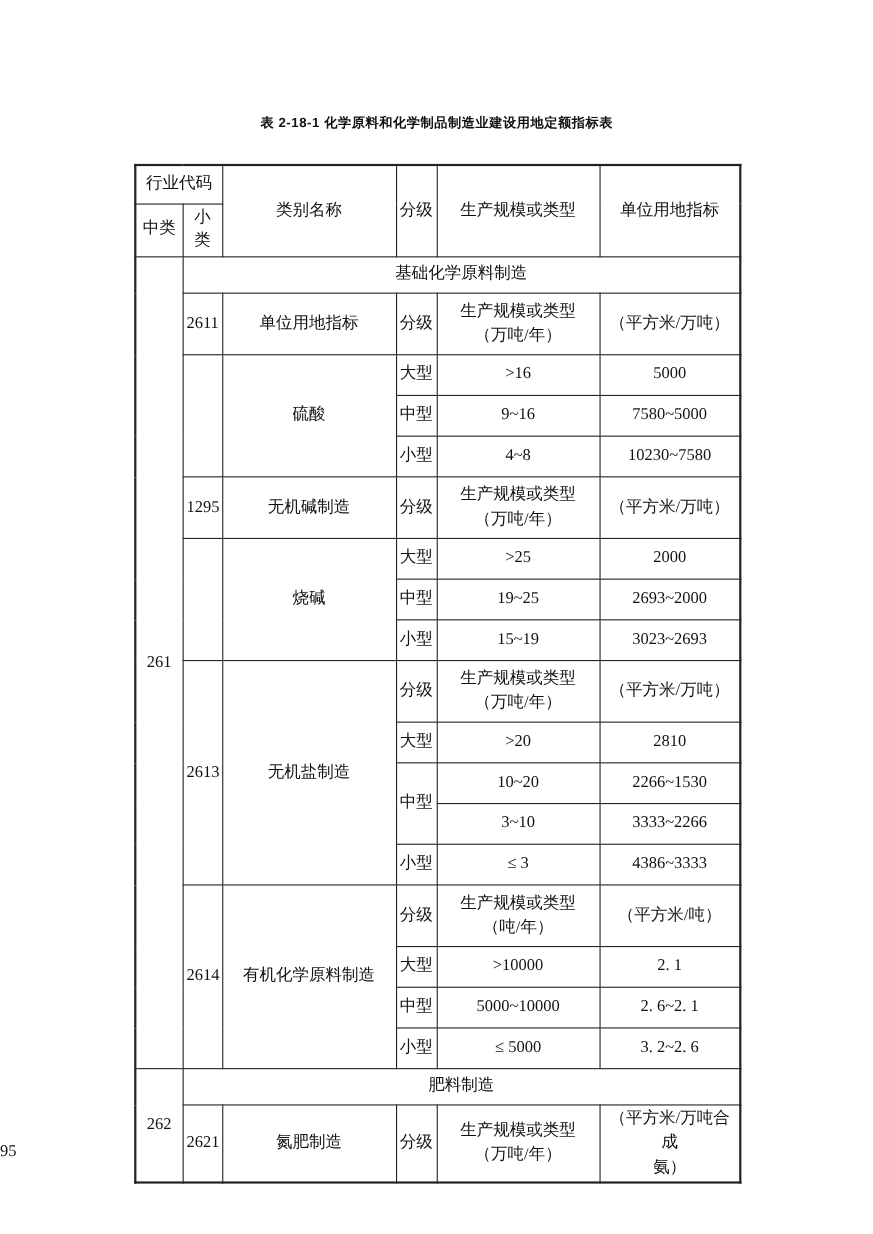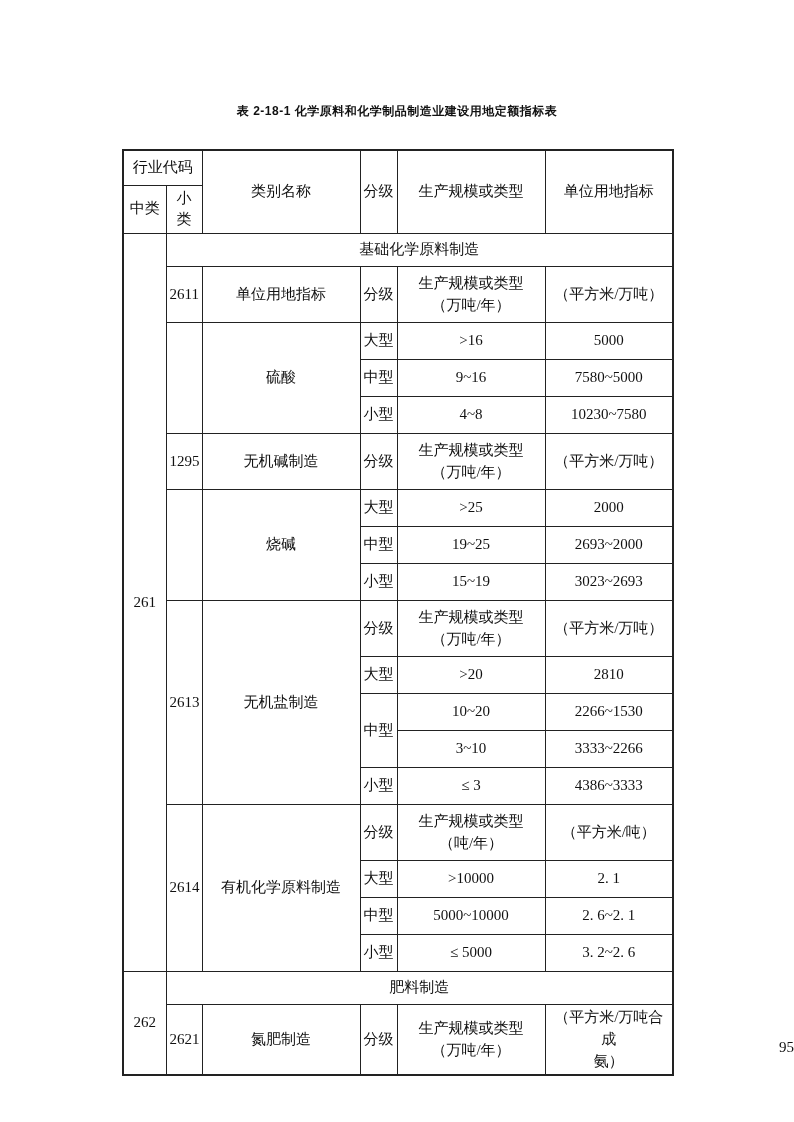--- a/index.html
+++ b/index.html
@@ -51,21 +51,21 @@
   }
   tr.row-header    { height: 35px; }
   tr.row-section   { height: 33px; }
   tr.row-subheader { height: 56px; }
   tr.row-data      { height: 37px; }
   .page-number {
     position: absolute;
     top: 1039px;
     left: 0;
     width: 100%;
-    text-align: right;
+    text-align: left;
     font-size: 15px;
     font-family: "Liberation Serif", serif;
     color: #111111;
   }
 </style>
 </head>
 <body>
 
 <div class="page">
   <h1 class="doc-title">表 2-18-1  化学原料和化学制品制造业建设用地定额指标表</h1>

